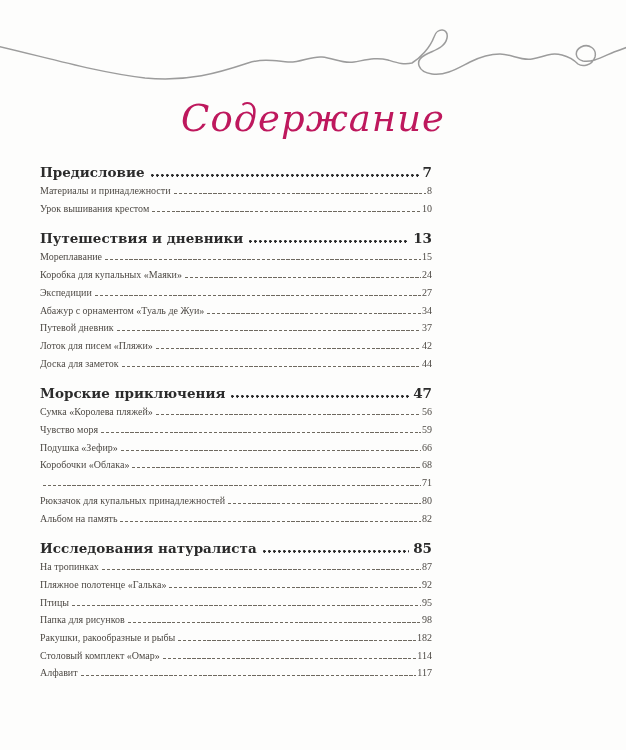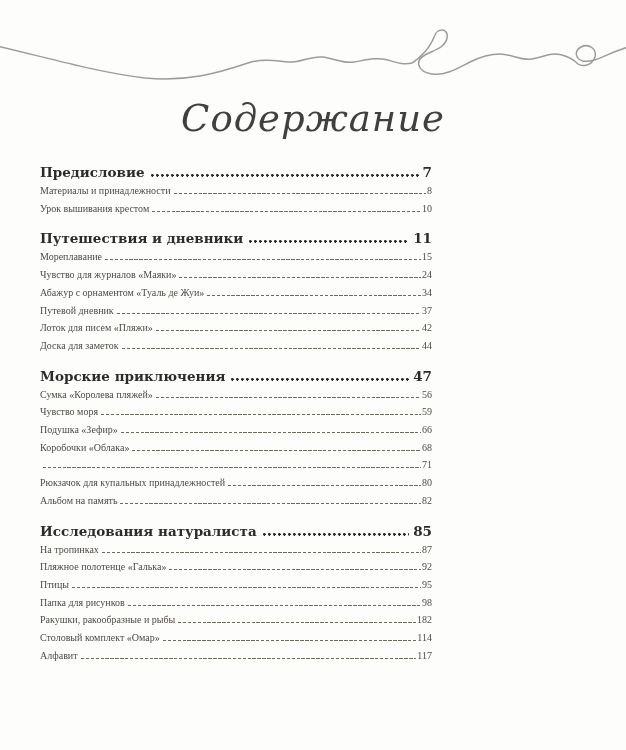--- a/index.html
+++ b/index.html
@@ -16,21 +16,21 @@
     font-family:"Liberation Serif",serif;
     overflow:hidden;
   }
   .thread{position:absolute;top:0;left:0;display:block;}
   .title{
     position:absolute;top:97px;left:0;width:100%;
     margin:0;text-align:center;
     font-family:"DejaVu Serif",serif;
     font-style:italic;font-weight:400;
     font-size:37px;letter-spacing:1px;
-    color:#404040;
+    color:#be185d;
   }
   .toc{position:absolute;left:40px;top:162px;width:392px;}
   .toc-section{margin-top:11px;text-align:right;}
   .toc-section:first-child{margin-top:0;}
   .row{display:flex;align-items:baseline;}
   .header-row{
     font-family:"DejaVu Serif",serif;font-weight:700;
     font-size:13.5px;line-height:20px;
     color:var(--header-color);
   }
@@ -106,35 +106,40 @@
     <span class="leader"></span>
     <span class="pagenum">10</span>
   </div>
 </div>
   </section>
 
   <section class="toc-section">
     <div class="row header-row">
       <span class="stitle">Путешествия и дневники</span>
       <span class="leader"></span>
-      <span class="pagenum">11</span>
+      <span class="pagenum">13</span>
     </div>
     <div class="items">
   <div class="row item-row">
     <span class="ititle">Мореплавание</span>
     <span class="leader"></span>
     <span class="pagenum">15</span>
   </div>
 
   <div class="row item-row">
-    <span class="ititle">Чувство для журналов «Маяки»</span>
+    <span class="ititle">Коробка для купальных «Маяки»</span>
     <span class="leader"></span>
     <span class="pagenum">24</span>
   </div>
 
+  <div class="row item-row">
+    <span class="ititle">Экспедиции</span>
+    <span class="leader"></span>
+    <span class="pagenum">27</span>
+  </div>
 
   <div class="row item-row">
     <span class="ititle">Абажур с орнаментом «Туаль де Жуи»</span>
     <span class="leader"></span>
     <span class="pagenum">34</span>
   </div>
 
   <div class="row item-row">
     <span class="ititle">Путевой дневник</span>
     <span class="leader"></span>

